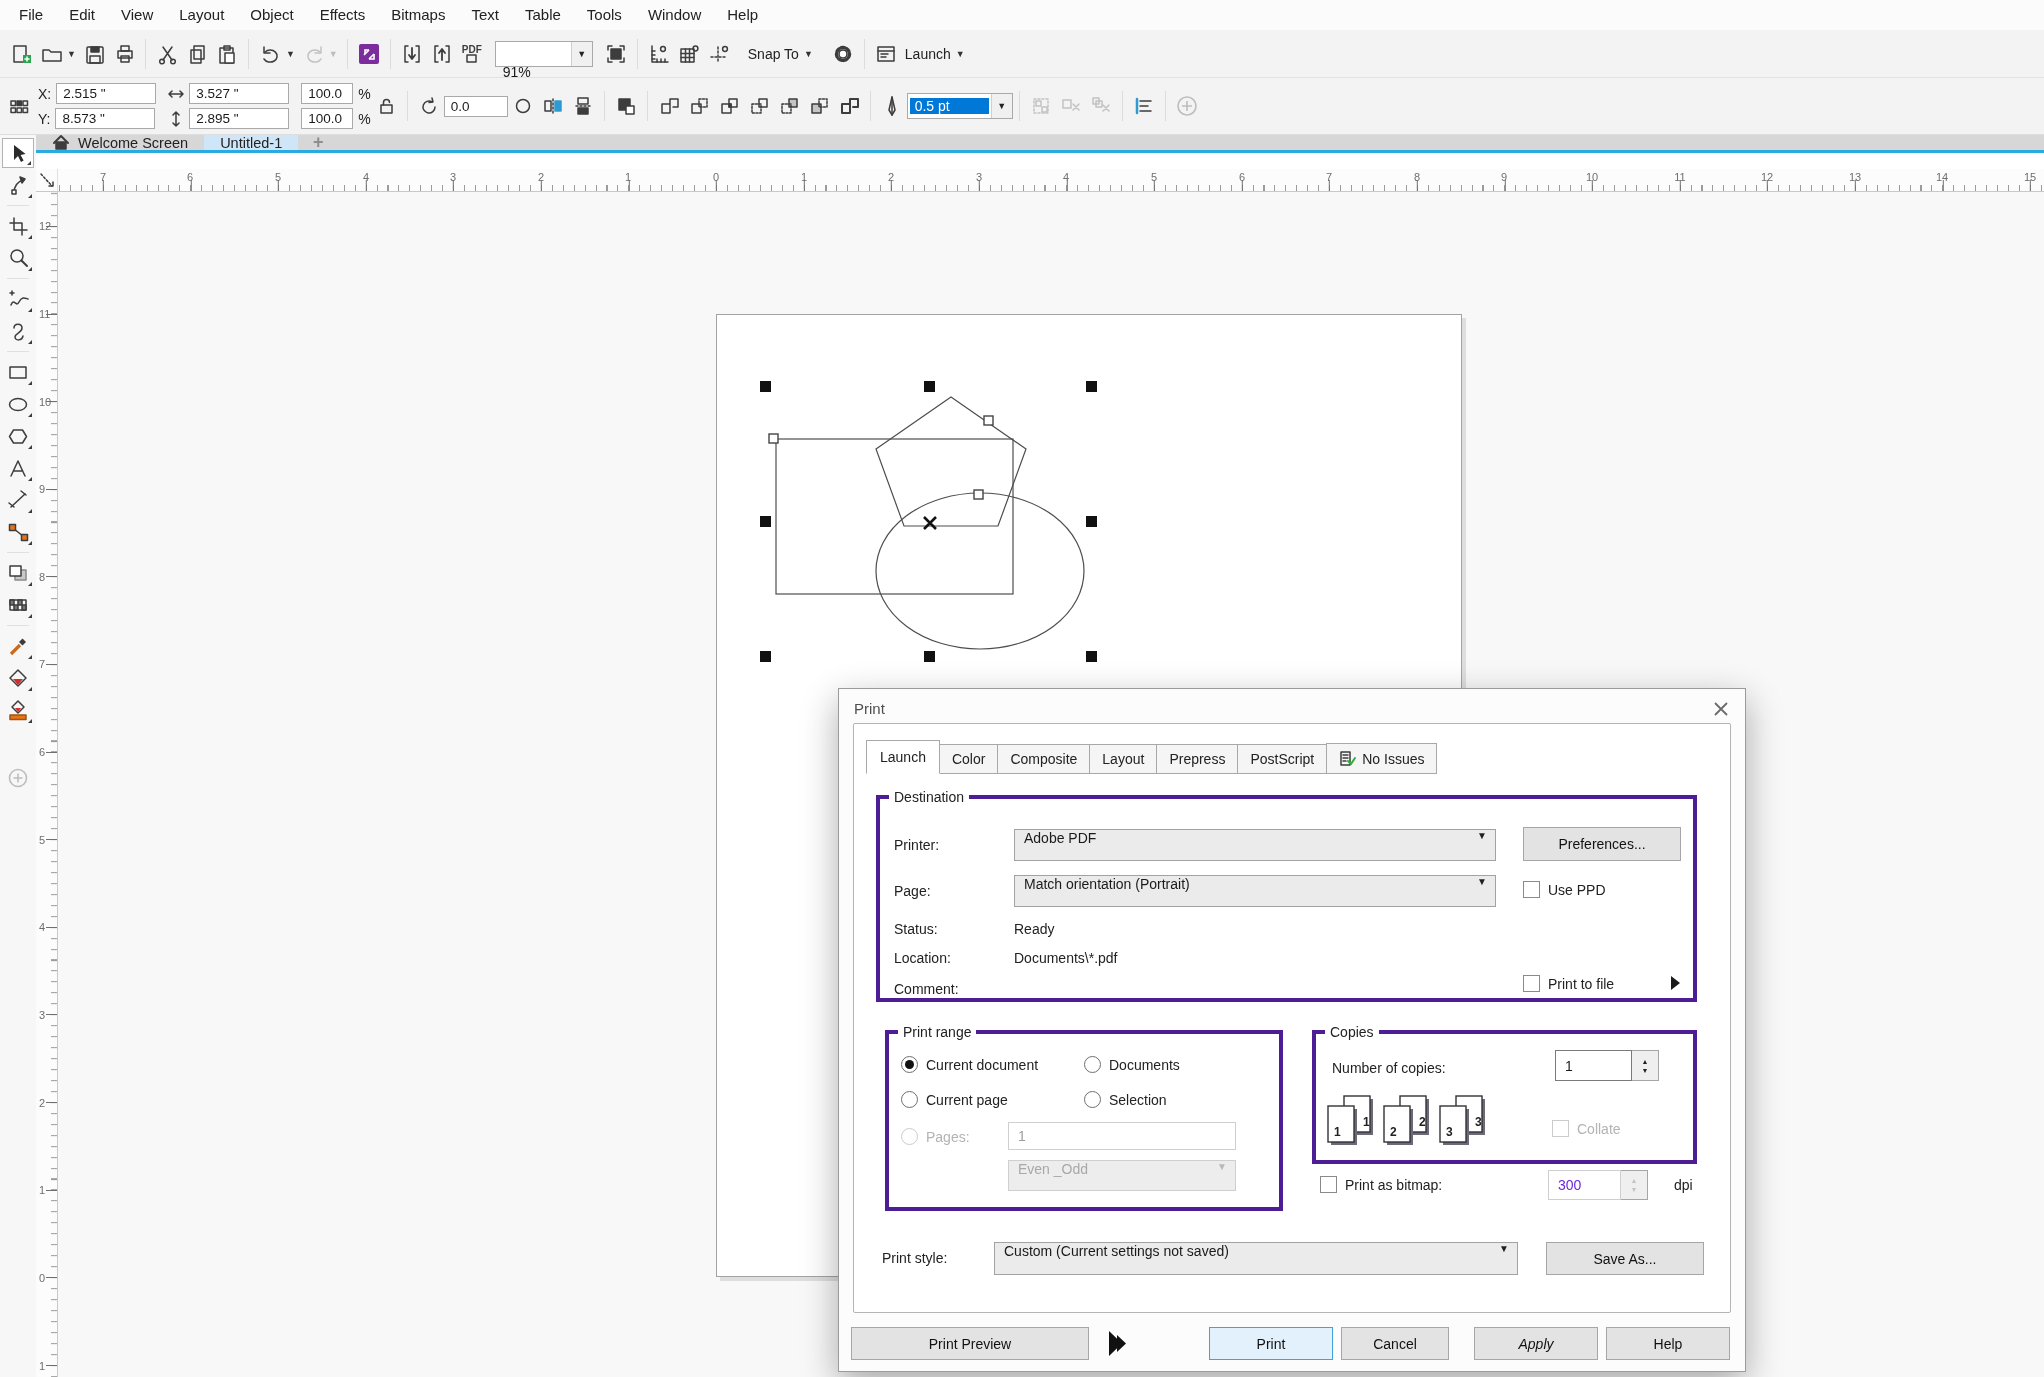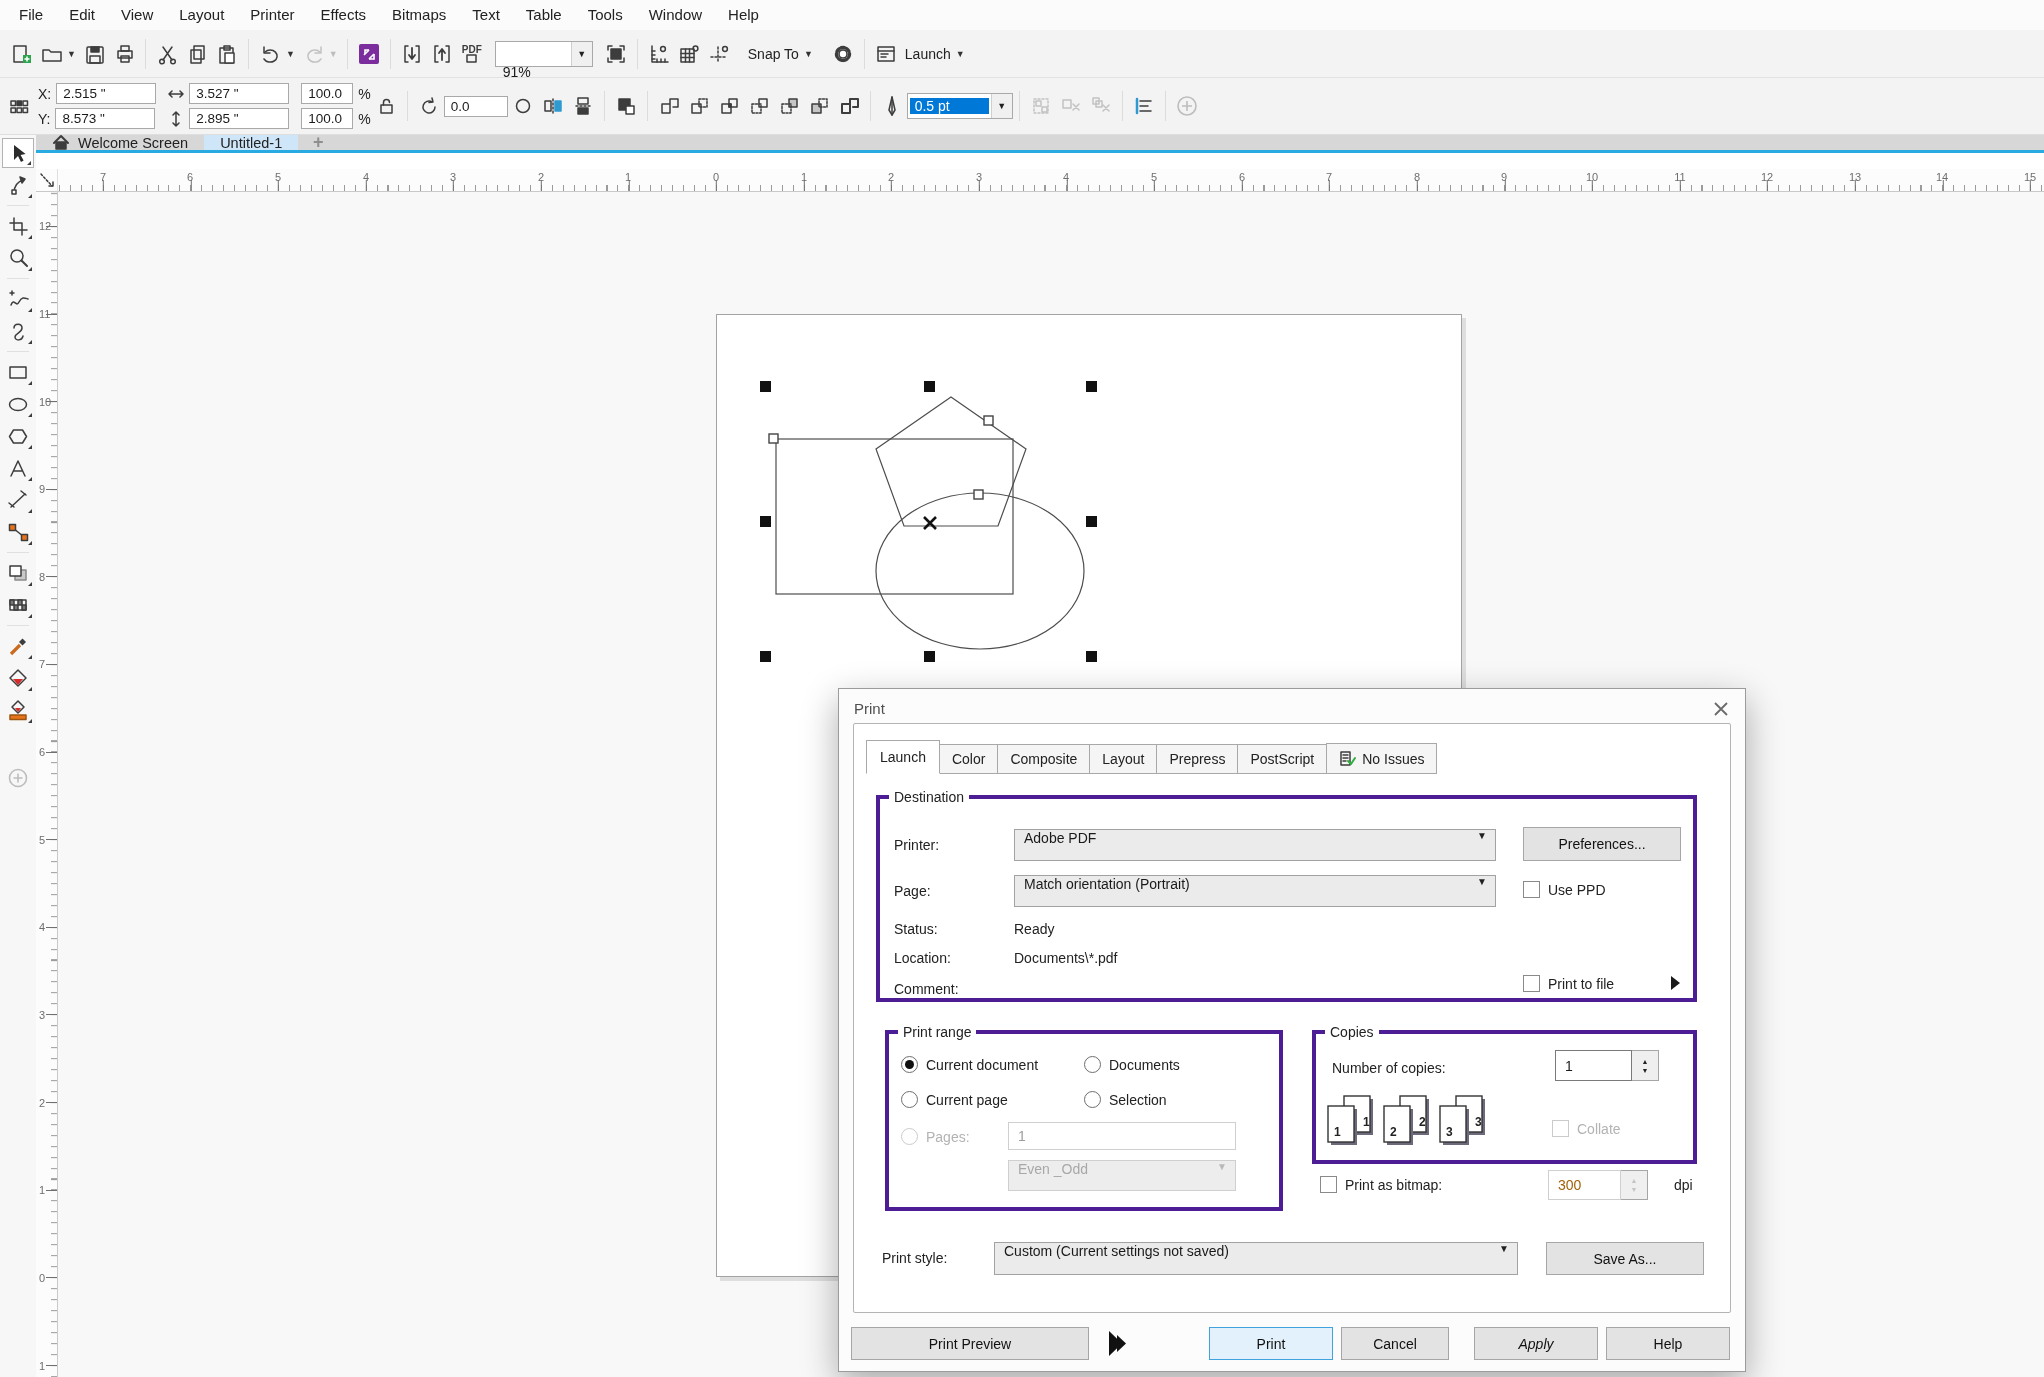--- a/index.html
+++ b/index.html
@@ -67,33 +67,33 @@
   .chk{width:17px;height:17px;background:#fff;border:1px solid #8a8a8a;box-sizing:border-box;flex:none;}
   .chk.disabled{border-color:#cbcbcb;}
   .rad{width:17px;height:17px;border-radius:50%;background:#fff;border:1px solid #6e6e6e;box-sizing:border-box;position:relative;flex:none;}
   .rad.sel::after{content:"";position:absolute;left:3px;top:3px;width:9px;height:9px;border-radius:50%;background:#111;}
   .rad.disabled{border-color:#cbcbcb;}
   .ck-row{position:absolute;display:flex;align-items:center;gap:8px;font-size:14px;color:#222;}
   .ck-row.disabled{color:#b3b3b3;}
   .spin{position:absolute;display:flex;box-sizing:border-box;}
   .spin .sv{background:#fff;border:1px solid #7a7a7a;flex:1;display:flex;align-items:center;padding:0 9px;font-size:14px;box-sizing:border-box;}
   .spin .sb{width:27px;border:1px solid #a6a6a6;border-left:none;background:#efefef;display:flex;flex-direction:column;align-items:center;justify-content:center;font-size:7px;color:#222;line-height:9px;box-sizing:border-box;}
-  .spin.disabled .sv{border-color:#cfcfcf;color:#a16207;}
+  .spin.disabled .sv{border-color:#cfcfcf;color:#6d28d9;}
   .spin.disabled .sb{color:#c4c4c4;}
   .flabel{position:absolute;font-size:14px;color:#222;white-space:nowrap;}
 </style>
 </head>
 <body>
 
 <div class="abs menubar">
   <span class="menu-item">File</span>
   <span class="menu-item">Edit</span>
   <span class="menu-item">View</span>
   <span class="menu-item">Layout</span>
-  <span class="menu-item">Printer</span>
+  <span class="menu-item">Object</span>
   <span class="menu-item">Effects</span>
   <span class="menu-item">Bitmaps</span>
   <span class="menu-item">Text</span>
   <span class="menu-item">Table</span>
   <span class="menu-item">Tools</span>
   <span class="menu-item">Window</span>
   <span class="menu-item">Help</span>
 </div>
 
 <div class="abs toolbar">

